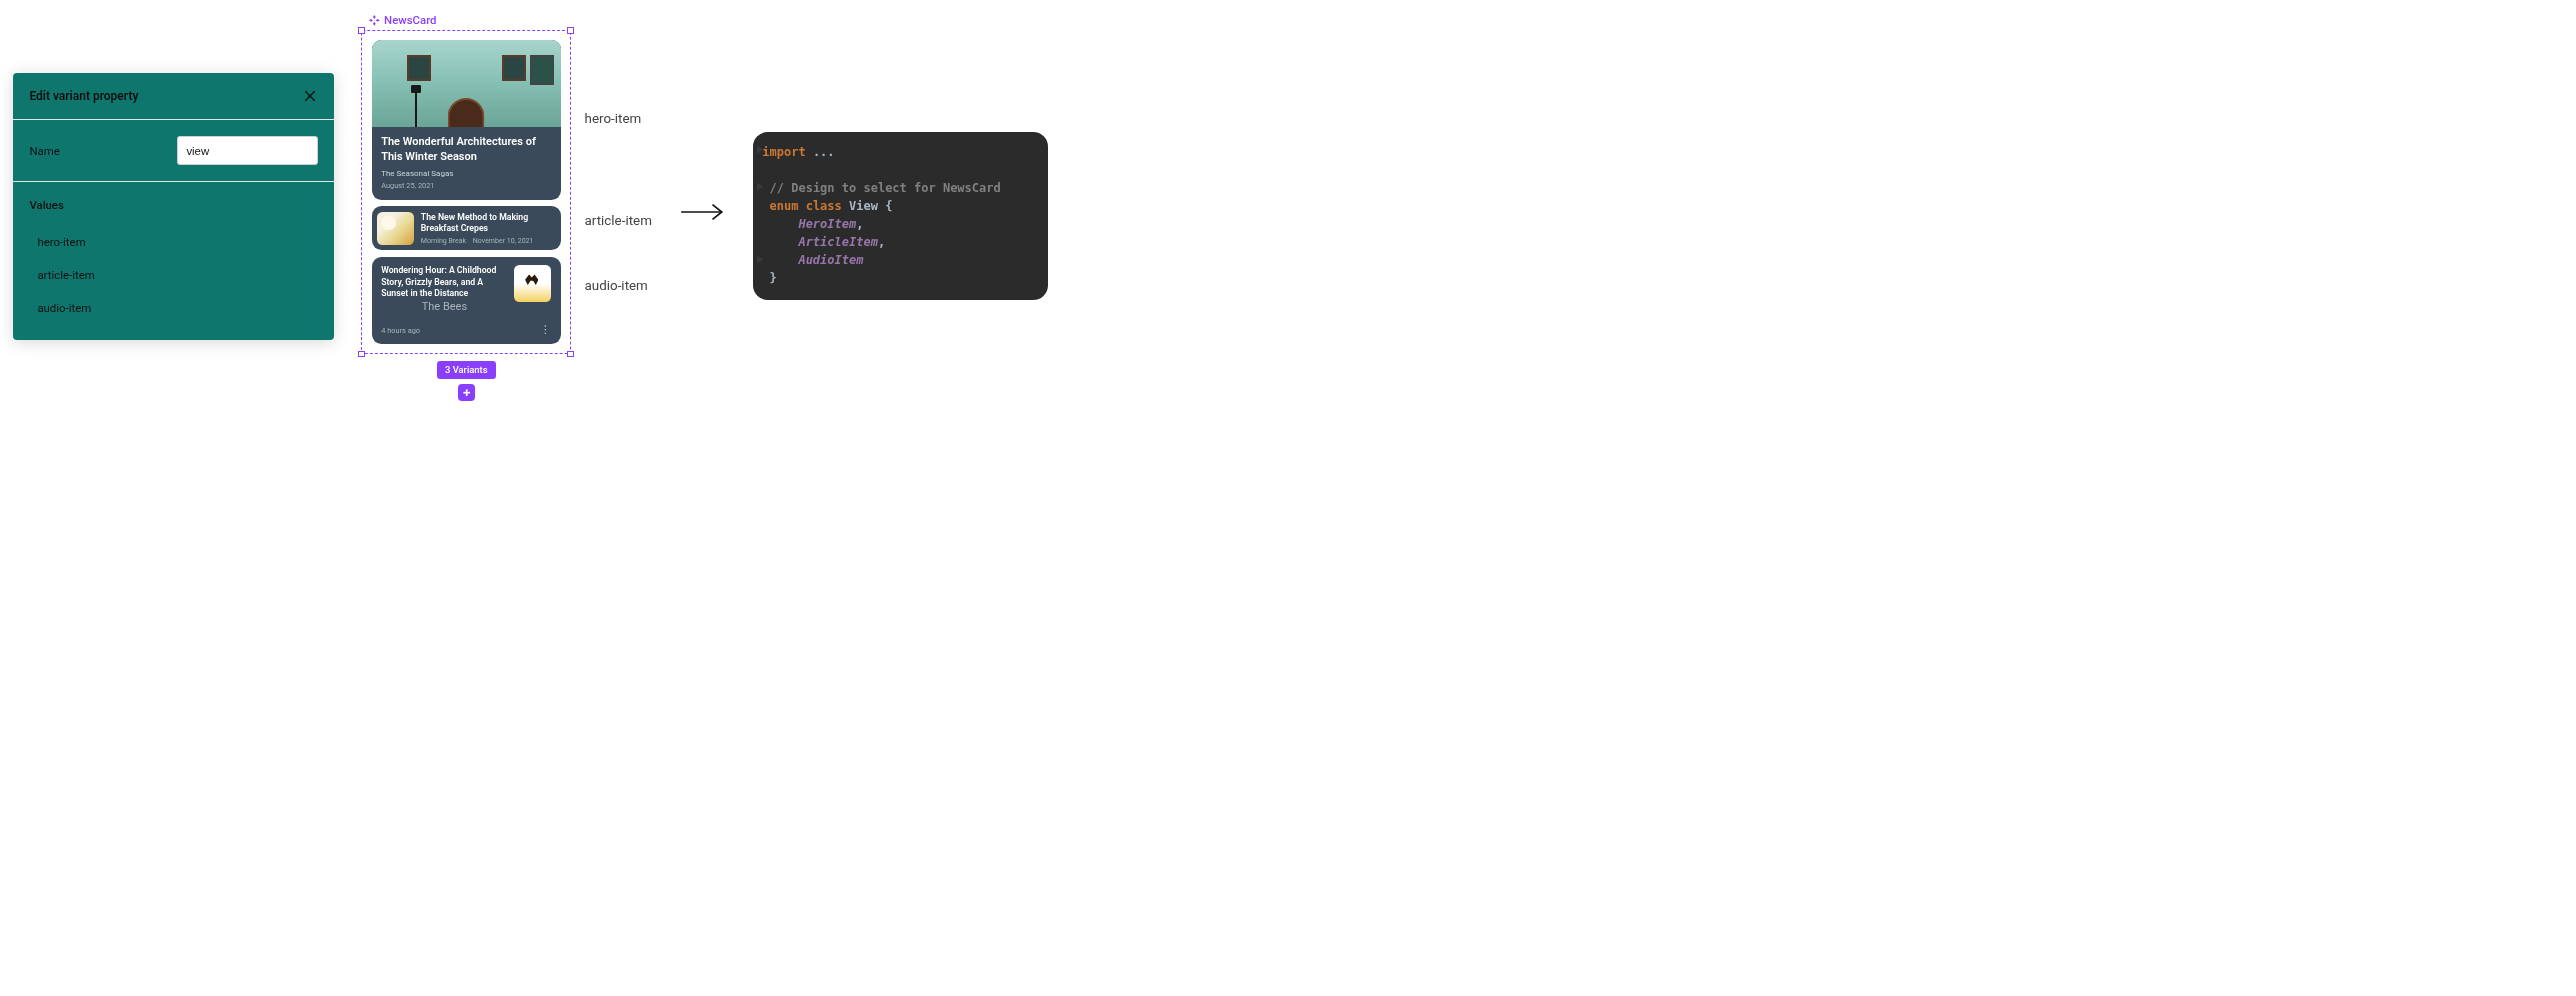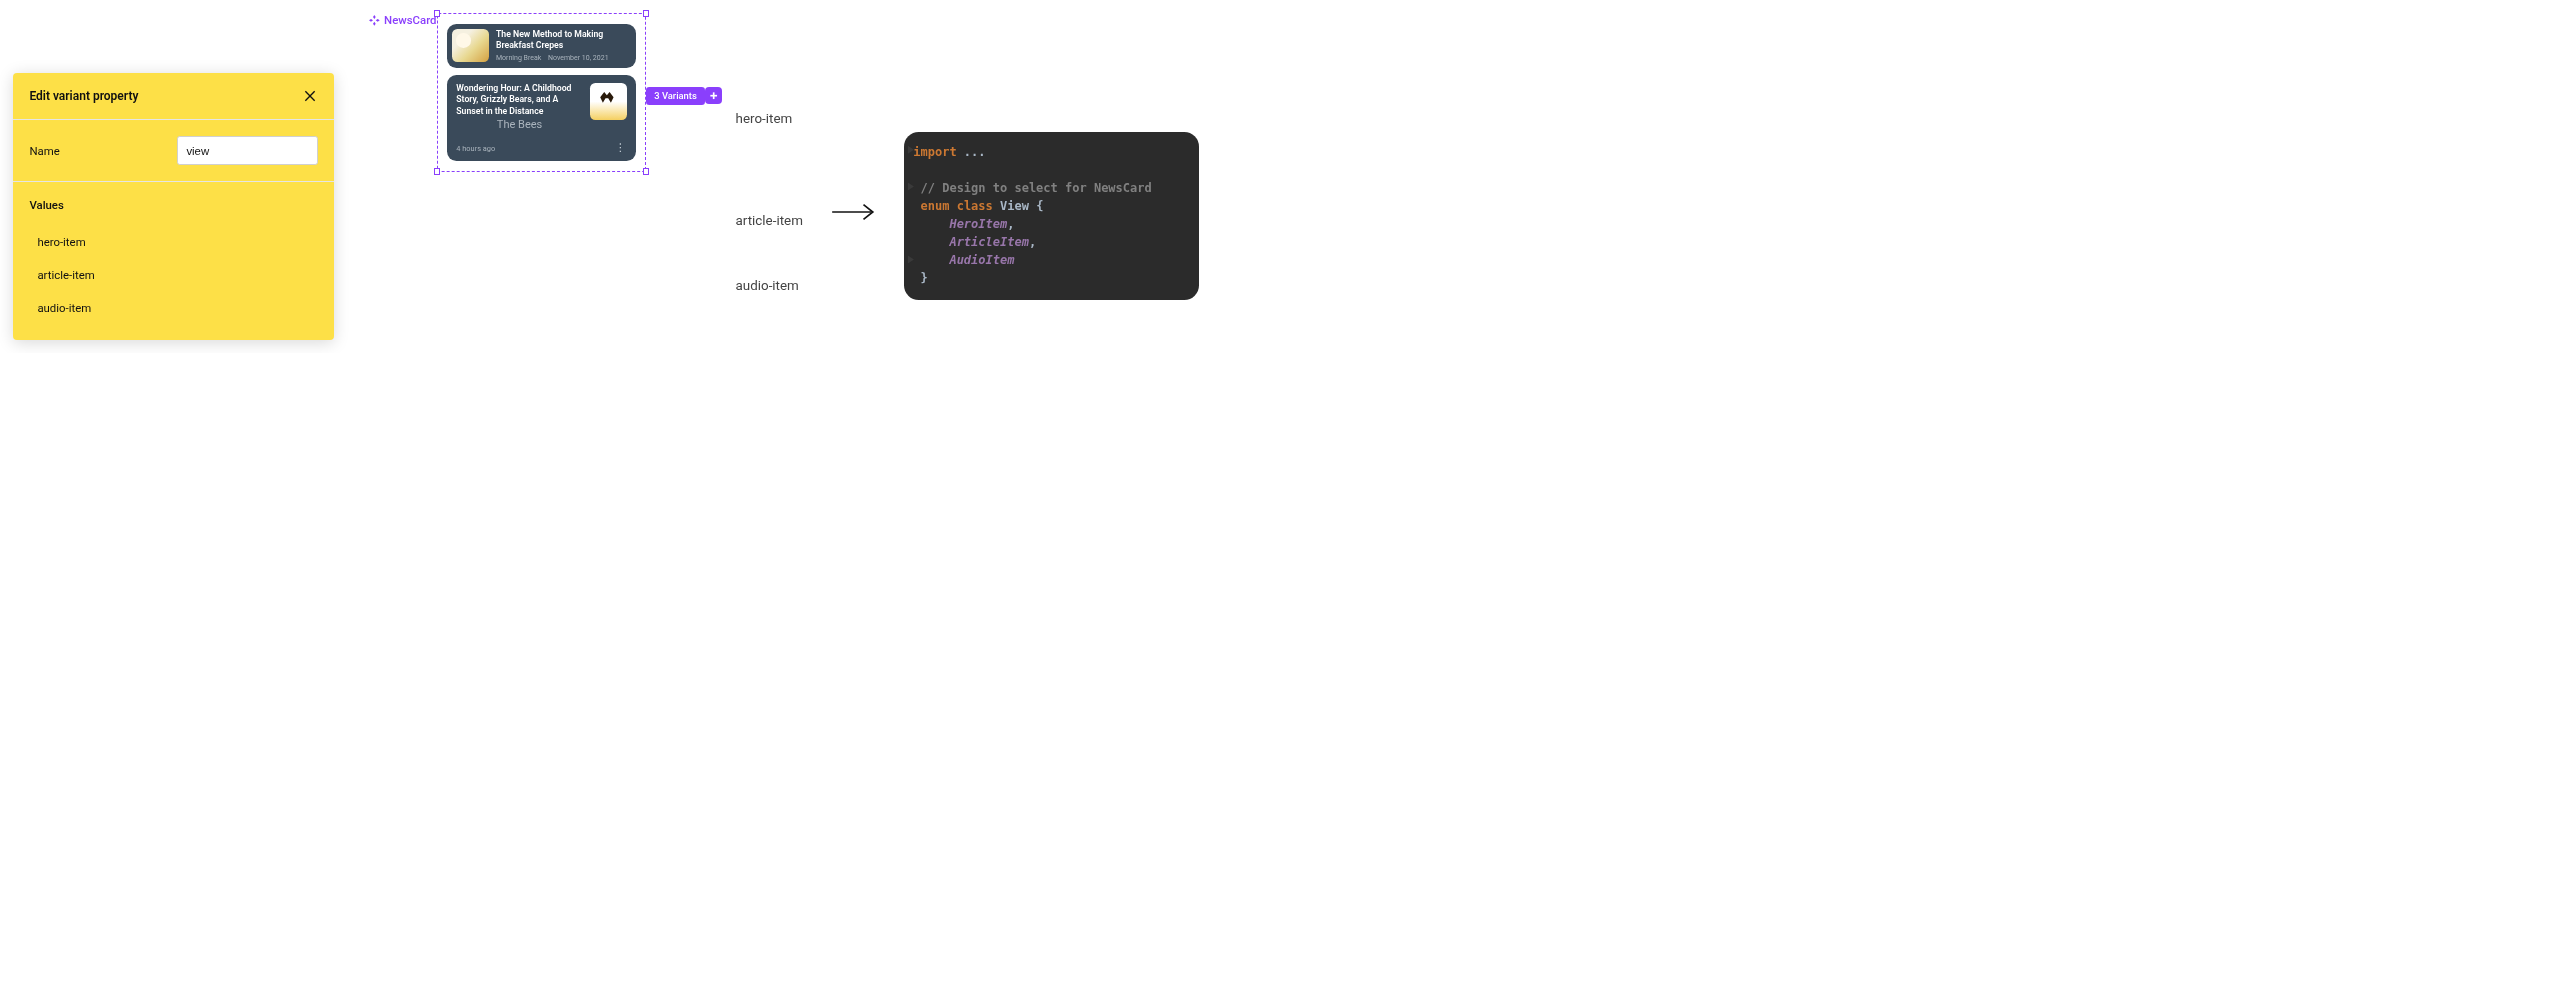--- a/index.html
+++ b/index.html
@@ -8,21 +8,21 @@
       background: #fff;
       padding: 13.4px;
       display: flex;
       align-items: flex-start;
       gap: 27px;
     }
 
     
     .edit-panel {
       width: 321px;
-      background: #fde047;
+      background: #0f766e;
       border-radius: 4px;
       box-shadow: 0 2.7px 16px rgba(0,0,0,0.15);
       margin-top: 60px;
     }
     .edit-header {
       display: flex;
       justify-content: space-between;
       align-items: center;
       padding: 14.7px 16px;
       border-bottom: 0.7px solid #e5e5e5;
@@ -78,20 +78,21 @@
     }
 
     
     .canvas-area {
       display: flex;
       align-items: flex-start;
       gap: 13.4px;
     }
     .component-column {
       display: flex;
+      flex-direction: column;
       align-items: center;
     }
     .component-label {
       display: flex;
       align-items: center;
       gap: 4px;
       color: #8a3ffc;
       font-size: 11.4px;
       font-weight: 500;
       align-self: flex-start;
@@ -405,20 +406,34 @@
       <span>NewsCard</span>
     </div>
     <div class="selection-frame">
       <div class="handle h-tl"></div>
       <div class="handle h-tr"></div>
       <div class="handle h-bl"></div>
       <div class="handle h-br"></div>
 
       <div class="cards-stack">
 
+        <div class="card">
+          <div class="hero-image">
+            <div class="hero-window hero-w1"></div>
+            <div class="hero-window hero-w2"></div>
+            <div class="hero-window hero-w3"></div>
+            <div class="hero-door"></div>
+            <div class="hero-lamp"></div>
+          </div>
+          <div class="hero-body">
+            <div class="hero-title">The Wonderful Architectures of This Winter Season</div>
+            <div class="hero-subtitle">The Seasonal Sagas</div>
+            <div class="hero-date">August 25, 2021</div>
+          </div>
+        </div>
 
         <div class="card article-card">
           <div class="article-thumb"></div>
           <div class="article-text">
             <div class="article-title">The New Method to Making Breakfast Crepes</div>
             <div class="article-meta">
               <span>Morning Break</span>
               <span>November 10, 2021</span>
             </div>
           </div>

